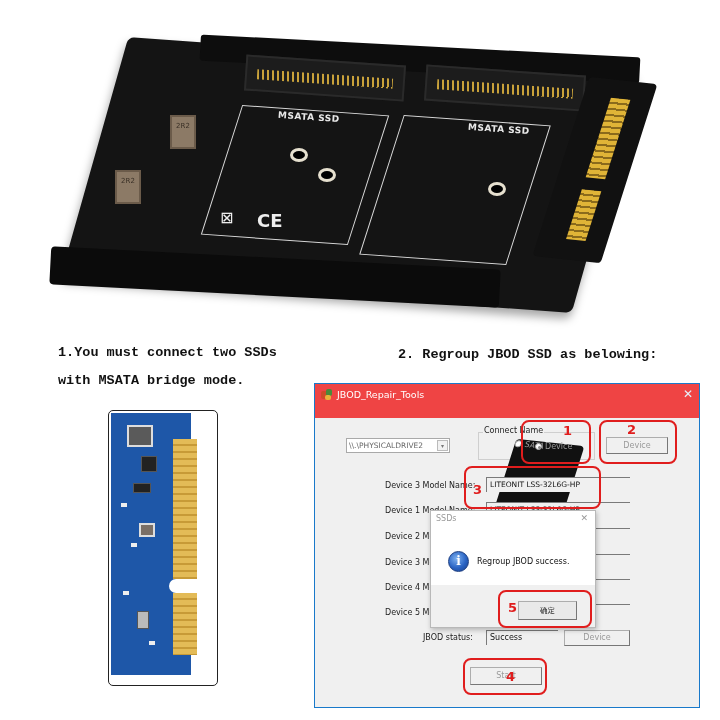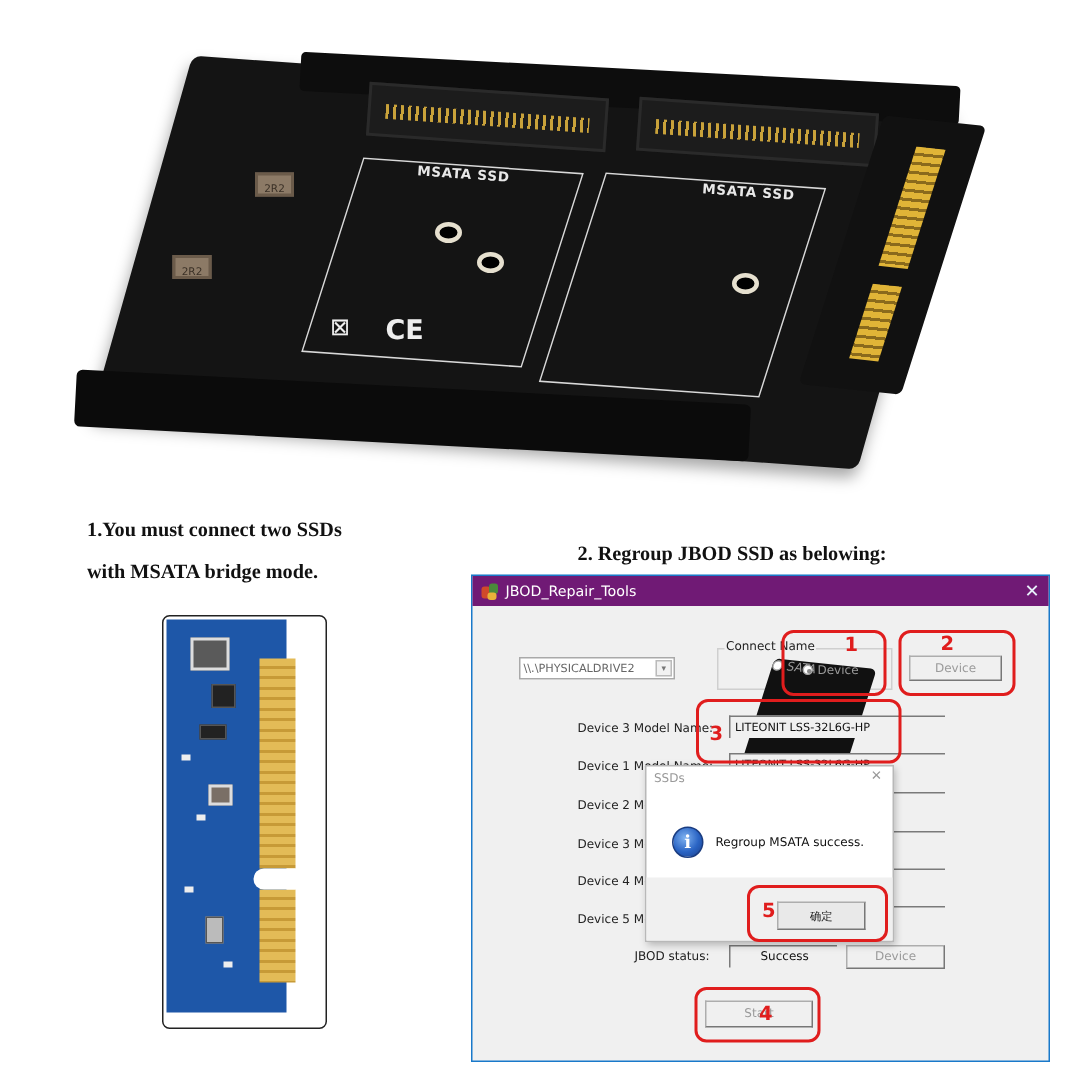--- a/index.html
+++ b/index.html
@@ -29,49 +29,49 @@
   .outline.b { left: 340px; top: 100px; width: 150px; height: 140px; transform: skewX(-14deg) rotate(4deg); }
   .hole { position: absolute; width: 18px; height: 14px; border-radius: 50%; background: #000; border: 3px solid #e6e0cf; }
   .sata {
     position: absolute; left: 520px; top: 60px; width: 70px; height: 180px;
     background: #111; border-radius: 4px; transform: skewX(-12deg) rotate(6deg);
   }
   .sata .gold1 { position: absolute; left: 28px; top: 18px; width: 20px; height: 80px;
     background: repeating-linear-gradient(180deg, #e0b437 0 4px, #8a6a1c 4px 6px); }
   .sata .gold2 { position: absolute; left: 28px; top: 110px; width: 20px; height: 50px;
     background: repeating-linear-gradient(180deg, #e0b437 0 4px, #8a6a1c 4px 6px); }
-  .inductor { position: absolute; width: 26px; height: 16px; background: #8c7a66; border: 2px solid #6b5b4a; color: #3a3026; font-size: 7px; text-align: center; line-height: 18px; }
+  .inductor { position: absolute; width: 26px; height: 34px; background: #8c7a66; border: 2px solid #6b5b4a; color: #3a3026; font-size: 7px; text-align: center; line-height: 18px; }
   .ce-mark { position: absolute; left: 217px; top: 190px; color: #eee; font-size: 18px; font-weight: bold; }
   .weee-mark { position: absolute; left: 180px; top: 188px; color: #eee; font-size: 16px; }
 
   
-  .heading { position: absolute; font-family: Liberation Serif, serif; font-weight: bold; font-size: 13.5px; color: #111; }
+  .heading { position: absolute; font-family: Liberation Mono, monospace; font-weight: bold; font-size: 13.5px; color: #111; }
   .h1a { left: 58px; top: 345px; }
   .h1b { left: 58px; top: 373px; }
-  .h2  { left: 385px; top: 347px; margin-top: 14px; }
+  .h2  { left: 398px; top: 347px; }
 
   
   .card-frame { position: absolute; left: 108px; top: 410px; width: 110px; height: 276px; border: 1.5px solid #222; border-radius: 5px; background: #fff; overflow: hidden; }
   .card-pcb { position: absolute; left: 2px; top: 2px; width: 80px; height: 262px; background: #1e57a8; }
   .card-gold { position: absolute; left: 64px; width: 24px;
     background: repeating-linear-gradient(180deg, #e3bb57 0 5px, #c79a37 5px 7px); }
   .card-gold.g1 { top: 28px; height: 140px; }
   .card-gold.g2 { top: 182px; height: 62px; }
   .card-notch { position: absolute; left: 60px; top: 168px; width: 28px; height: 14px; background: #fff; border-radius: 7px 0 0 7px; }
   .chip { position: absolute; background: #222; border: 1px solid #555; }
   .chip.big { left: 18px; top: 14px; width: 26px; height: 22px; background: #5a5a5a; border: 2px solid #ddd; }
   .chip.c2 { left: 32px; top: 45px; width: 16px; height: 16px; }
   .chip.c3 { left: 24px; top: 72px; width: 18px; height: 10px; }
   .chip.c4 { left: 30px; top: 112px; width: 16px; height: 14px; background: #7a6f66; border: 2px solid #ddd; }
   .chip.c5 { left: 28px; top: 200px; width: 12px; height: 18px; background: #bbb; }
   .smd { position: absolute; width: 6px; height: 4px; background: #eee; }
 
   
   .win { position: absolute; left: 314px; top: 383px; width: 386px; height: 325px; border: 1px solid #1979ca; background: #f0f0f0; }
-  .win-titlebar { position: absolute; left: 0; top: 0; width: 100%; height: 20px; background: #701a75; color: #fff; font-size: 10px; }
+  .win-titlebar { position: absolute; left: 0; top: 0; width: 100%; height: 34px; background: #ef4444; color: #fff; font-size: 10px; }
   .win-title-icon { position: absolute; left: 6px; top: 5px; width: 11px; height: 11px; }
   .win-title-icon .p1 { position: absolute; left: 0; top: 2px; width: 6px; height: 8px; background: #d04a2a; border-radius: 2px; }
   .win-title-icon .p2 { position: absolute; left: 5px; top: 0; width: 6px; height: 7px; background: #4a8a3a; border-radius: 2px; }
   .win-title-icon .p3 { position: absolute; left: 4px; top: 6px; width: 6px; height: 5px; background: #e9b23a; border-radius: 2px; }
   .win-title { position: absolute; left: 22px; top: 5px; font-family: "DejaVu Sans", sans-serif; font-size: 9.5px; }
   .win-close { position: absolute; right: 6px; top: 3px; font-size: 12px; color: #e8f1fb; cursor: pointer; }
 
   .drive-select { position: absolute; left: 31px; top: 54px; width: 104px; height: 15px; background: #fff; border: 1px solid #a9a9a9; font-size: 7.5px; color: #666; padding-left: 2px; line-height: 13px; }
   .drive-select .arrow { position: absolute; right: 1px; top: 1px; width: 11px; height: 11px; border: 1px solid #bbb; background: #f2f2f2; font-size: 6px; text-align: center; line-height: 10px; color: #777; }
 
@@ -85,21 +85,21 @@
 
   .btn { position: absolute; background: #f0f0f0; border: 1px solid #adadad; border-right-color: #777; border-bottom-color: #777; font-size: 8px; color: #9a9a9a; text-align: center; cursor: pointer; }
   .btn-search { left: 291px; top: 53px; width: 62px; height: 17px; line-height: 15px; }
   .btn-refresh { left: 249px; top: 246px; width: 66px; height: 16px; line-height: 14px; }
   .btn-start { left: 155px; top: 283px; width: 72px; height: 18px; line-height: 16px; }
 
   .dev-label { position: absolute; left: 70px; font-size: 8px; color: #222; }
   .dev-field { position: absolute; left: 171px; width: 144px; height: 15px; border-top: 1px solid #7a7a7a; border-left: 1px solid #7a7a7a; background: #f0f0f0; font-size: 7.5px; color: #111; padding-left: 3px; line-height: 13px; }
 
   .status-label { position: absolute; left: 108px; top: 249px; font-size: 8px; color: #222; }
-  .status-field { position: absolute; left: 171px; top: 246px; width: 72px; height: 15px; border-top: 1px solid #7a7a7a; border-left: 1px solid #7a7a7a; font-size: 8px; color: #111; padding-left: 20px; line-height: 13px; }
+  .status-field { position: absolute; left: 171px; top: 246px; width: 72px; height: 15px; border-top: 1px solid #7a7a7a; border-left: 1px solid #7a7a7a; font-size: 8px; color: #111; padding-left: 3px; line-height: 13px; }
 
   
   .msgbox { position: absolute; left: 115px; top: 126px; width: 166px; height: 118px; background: #fff; border: 1px solid #b8b8b8; box-shadow: 1px 2px 5px rgba(0,0,0,0.25); }
   .msgbox-title { position: absolute; left: 5px; top: 3px; font-size: 8px; color: #999; }
   .msgbox-close { position: absolute; right: 7px; top: 2px; font-size: 9px; color: #999; cursor: pointer; }
   .msgbox-icon { position: absolute; left: 17px; top: 40px; width: 21px; height: 21px; border-radius: 50%;
     background: radial-gradient(circle at 40% 35%, #7fb2f0 0%, #2a64c4 55%, #1a3f8a 100%); border: 1px solid #1a3c80;
     color: #fff; font-family: "DejaVu Serif", serif; font-weight: bold; font-size: 12px; text-align: center; line-height: 19px; }
   .msgbox-text { position: absolute; left: 46px; top: 46px; font-size: 8px; color: #111; }
   .msgbox-footer { position: absolute; left: 0; bottom: 0; width: 100%; height: 42px; background: #f0f0f0; }
@@ -199,21 +199,21 @@
   <span class="status-label">JBOD status:</span>
   <div class="status-field">Success</div>
   <div class="btn btn-refresh">Device</div>
   <div class="btn btn-start">Start</div>
 
   <div class="msgbox">
     <div class="msgbox-footer"></div>
     <span class="msgbox-title">SSDs</span>
     <span class="msgbox-close">✕</span>
     <div class="msgbox-icon">i</div>
-    <span class="msgbox-text">Regroup MSATA success.</span>
+    <span class="msgbox-text">Regroup JBOD success.</span>
     <div class="btn-ok">确定</div>
   </div>
 
   <div class="callout" style="left:206px;top:36px;width:70px;height:44px;"></div>
   <span class="callout-num" style="left:248px;top:39px;">1</span>
   <div class="callout" style="left:284px;top:36px;width:78px;height:44px;"></div>
   <span class="callout-num" style="left:312px;top:38px;">2</span>
   <div class="callout" style="left:149px;top:82px;width:137px;height:43px;"></div>
   <span class="callout-num" style="left:158px;top:98px;">3</span>
   <div class="callout" style="left:148px;top:274px;width:84px;height:37px;"></div>

